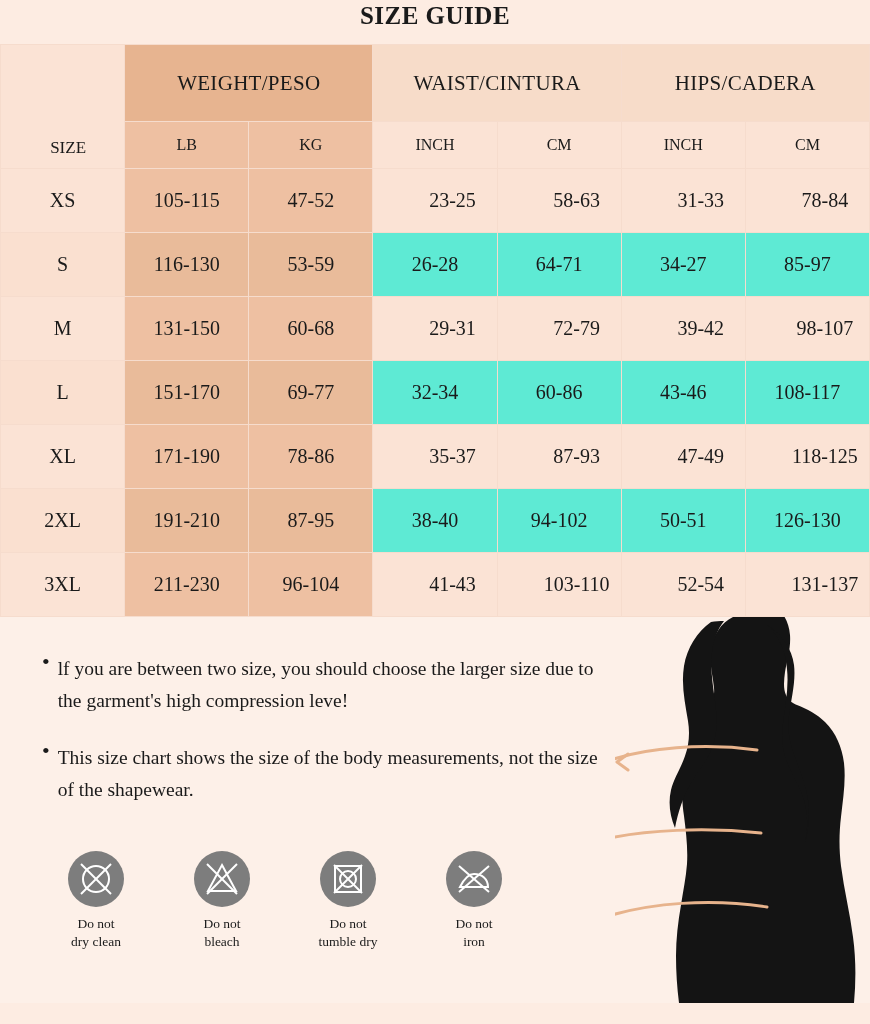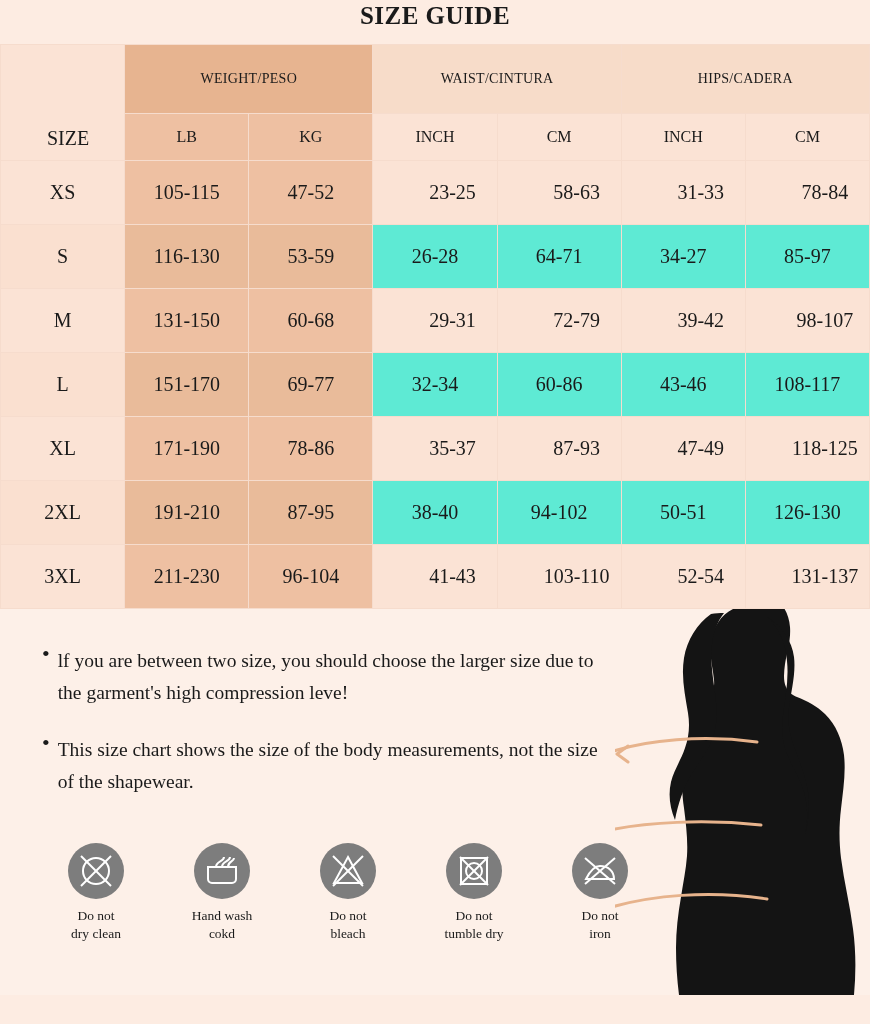--- a/index.html
+++ b/index.html
@@ -29,31 +29,31 @@
   }
   table.size-table td, table.size-table th {
     border: 1px solid #f6dccd;
     text-align: center;
     color: #1a1a1a;
     font-family: "Liberation Serif", serif;
     font-weight: normal;
   }
   .hdr-group {
     font-weight: bold;
-    font-size: 14px;
-    height: 69px;
+    font-size: 21px;
+    height: 77px;
     letter-spacing: 0.3px;
   }
   .hdr-sub {
     font-size: 16px;
     height: 47px;
   }
   .size-label-cell {
     font-weight: bold;
-    font-size: 20px;
+    font-size: 17px;
     text-align: left;
     padding-left: 12px;
     vertical-align: bottom;
     padding-bottom: 10px;
     margin-left: 13px;
   }
   .tone-a { background: #fbe3d5; }   
   .tone-b { background: #e7b490; }   
   .tone-c { background: #eec0a2; }   
   .tone-d { background: #f7dcc9; margin-top: 47px; }   
@@ -234,32 +234,20 @@
         <svg width="56" height="56" viewBox="0 0 56 56">
           <circle cx="28" cy="28" r="13" fill="none" stroke="#fff" stroke-width="2"></circle>
           <line x1="13" y1="13" x2="43" y2="43" stroke="#fff" stroke-width="2"></line>
           <line x1="43" y1="13" x2="13" y2="43" stroke="#fff" stroke-width="2"></line>
         </svg>
       </div>
       <div class="care-label" style="white-space:pre-line">Do not
 dry clean</div>
     </div>
 
-    <div class="care-item">
-      <div class="care-circle">
-        <svg width="56" height="56" viewBox="0 0 56 56">
-          <path d="M14 24 h28 v12 a4 4 0 0 1 -4 4 h-20 a4 4 0 0 1 -4 -4 z" fill="none" stroke="#fff" stroke-width="2"></path>
-          <path d="M22 24 c0 -6 8 -5 8 -10" fill="none" stroke="#fff" stroke-width="2"></path>
-          <path d="M28 24 c0 -6 8 -5 8 -10" fill="none" stroke="#fff" stroke-width="2"></path>
-          <path d="M34 24 c0 -6 6 -5 6 -9" fill="none" stroke="#fff" stroke-width="2"></path>
-        </svg>
-      </div>
-      <div class="care-label" style="white-space:pre-line">Hand wash
-cokd</div>
-    </div>
 
     <div class="care-item">
       <div class="care-circle">
         <svg width="56" height="56" viewBox="0 0 56 56">
           <path d="M28 14 L42 40 L14 40 Z" fill="none" stroke="#fff" stroke-width="2"></path>
           <line x1="13" y1="13" x2="43" y2="43" stroke="#fff" stroke-width="2"></line>
           <line x1="43" y1="13" x2="13" y2="43" stroke="#fff" stroke-width="2"></line>
         </svg>
       </div>
       <div class="care-label" style="white-space:pre-line">Do not

